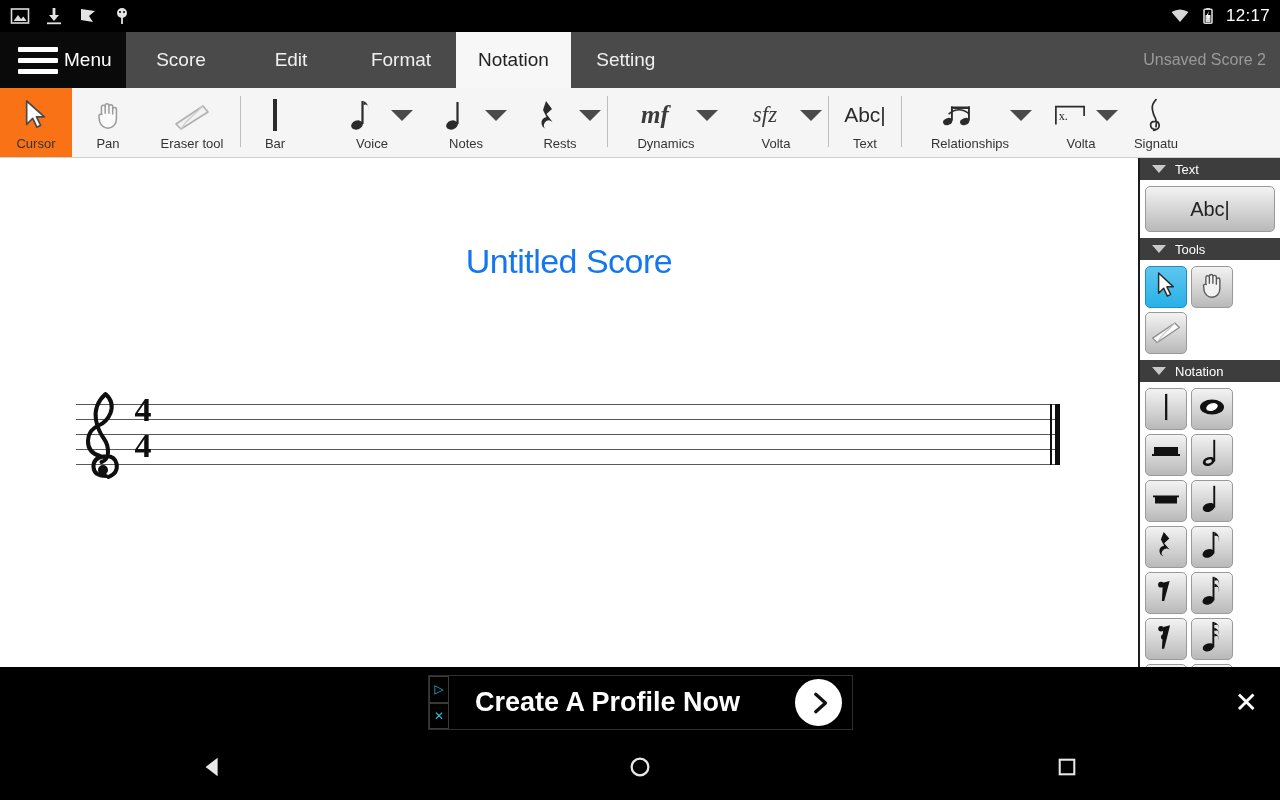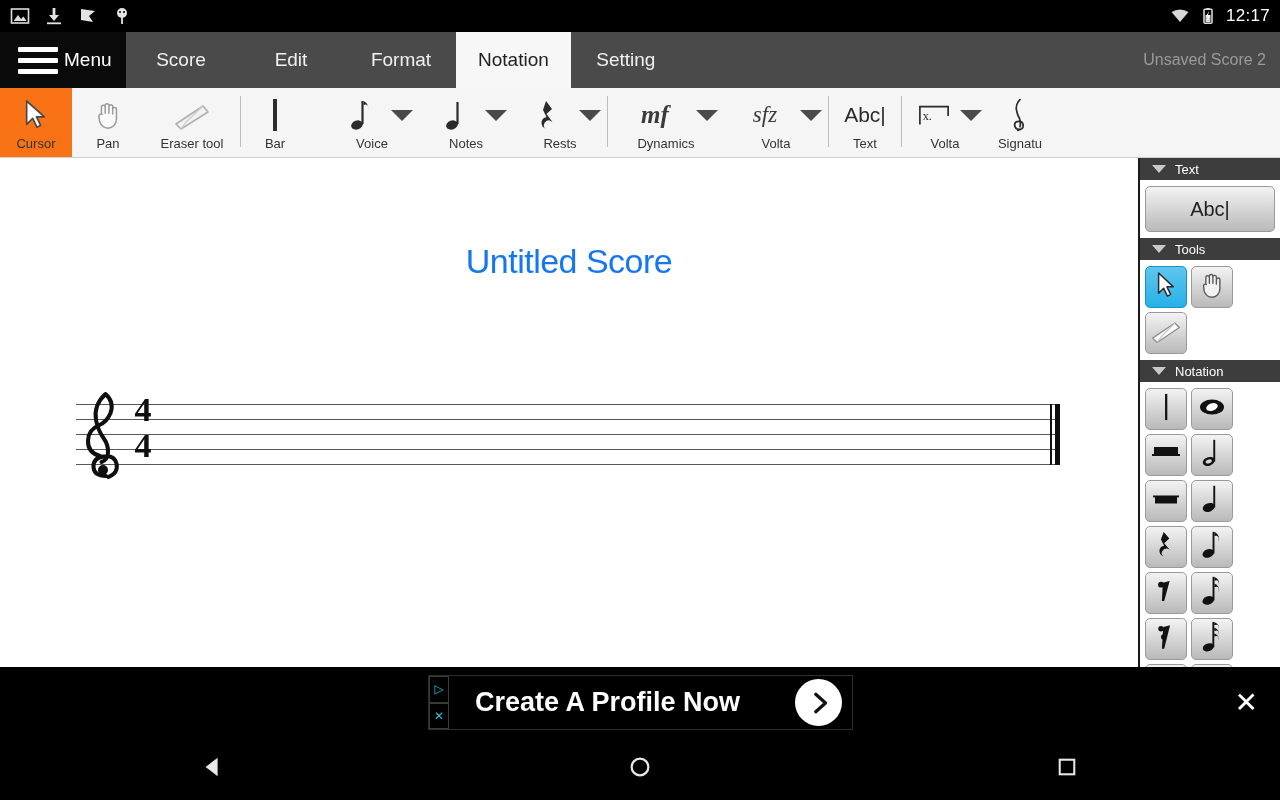--- a/index.html
+++ b/index.html
@@ -320,20 +320,34 @@
 
     <div class="divider"></div>
 
     <div class="tool" style="width:72px">
       <span class="ico" style="font-size:21px;color:#2b2b2b;">Abc|</span>
       <span class="cap">Text</span>
     </div>
 
     <div class="divider"></div>
 
+    <div class="tool has-caret" style="width:136px">
+      <span class="ico">
+        <svg viewBox="0 0 36 30" width="34" height="30">
+            <ellipse cx="6" cy="22" rx="5" ry="3.6" fill="#2b2b2b" transform="rotate(-20 6 22)"></ellipse>
+            <ellipse cx="24" cy="22" rx="5" ry="3.6" fill="#2b2b2b" transform="rotate(-20 24 22)"></ellipse>
+            <rect x="9.5" y="6" width="2" height="15" fill="#2b2b2b"></rect>
+            <rect x="27.5" y="6" width="2" height="15" fill="#2b2b2b"></rect>
+            <rect x="9.5" y="6" width="20" height="2.6" fill="#2b2b2b"></rect>
+            <path d="M7 14 q11-9 22 0" fill="none" stroke="#2b2b2b" stroke-width="1.6"></path>
+          </svg>
+      </span>
+      <span class="caret"></span>
+      <span class="cap">Relationships</span>
+    </div>
 
     <div class="tool has-caret" style="width:86px">
       <span class="ico">
         <svg viewBox="0 0 34 24" width="32" height="24">
             <path d="M2 22 V3 H32 V13" fill="none" stroke="#2b2b2b" stroke-width="1.8"></path>
             <text x="5" y="17" font-family="Liberation Serif, serif" font-size="13" fill="#2b2b2b">x.</text>
           </svg>
       </span>
       <span class="caret"></span>
       <span class="cap">Volta</span>

